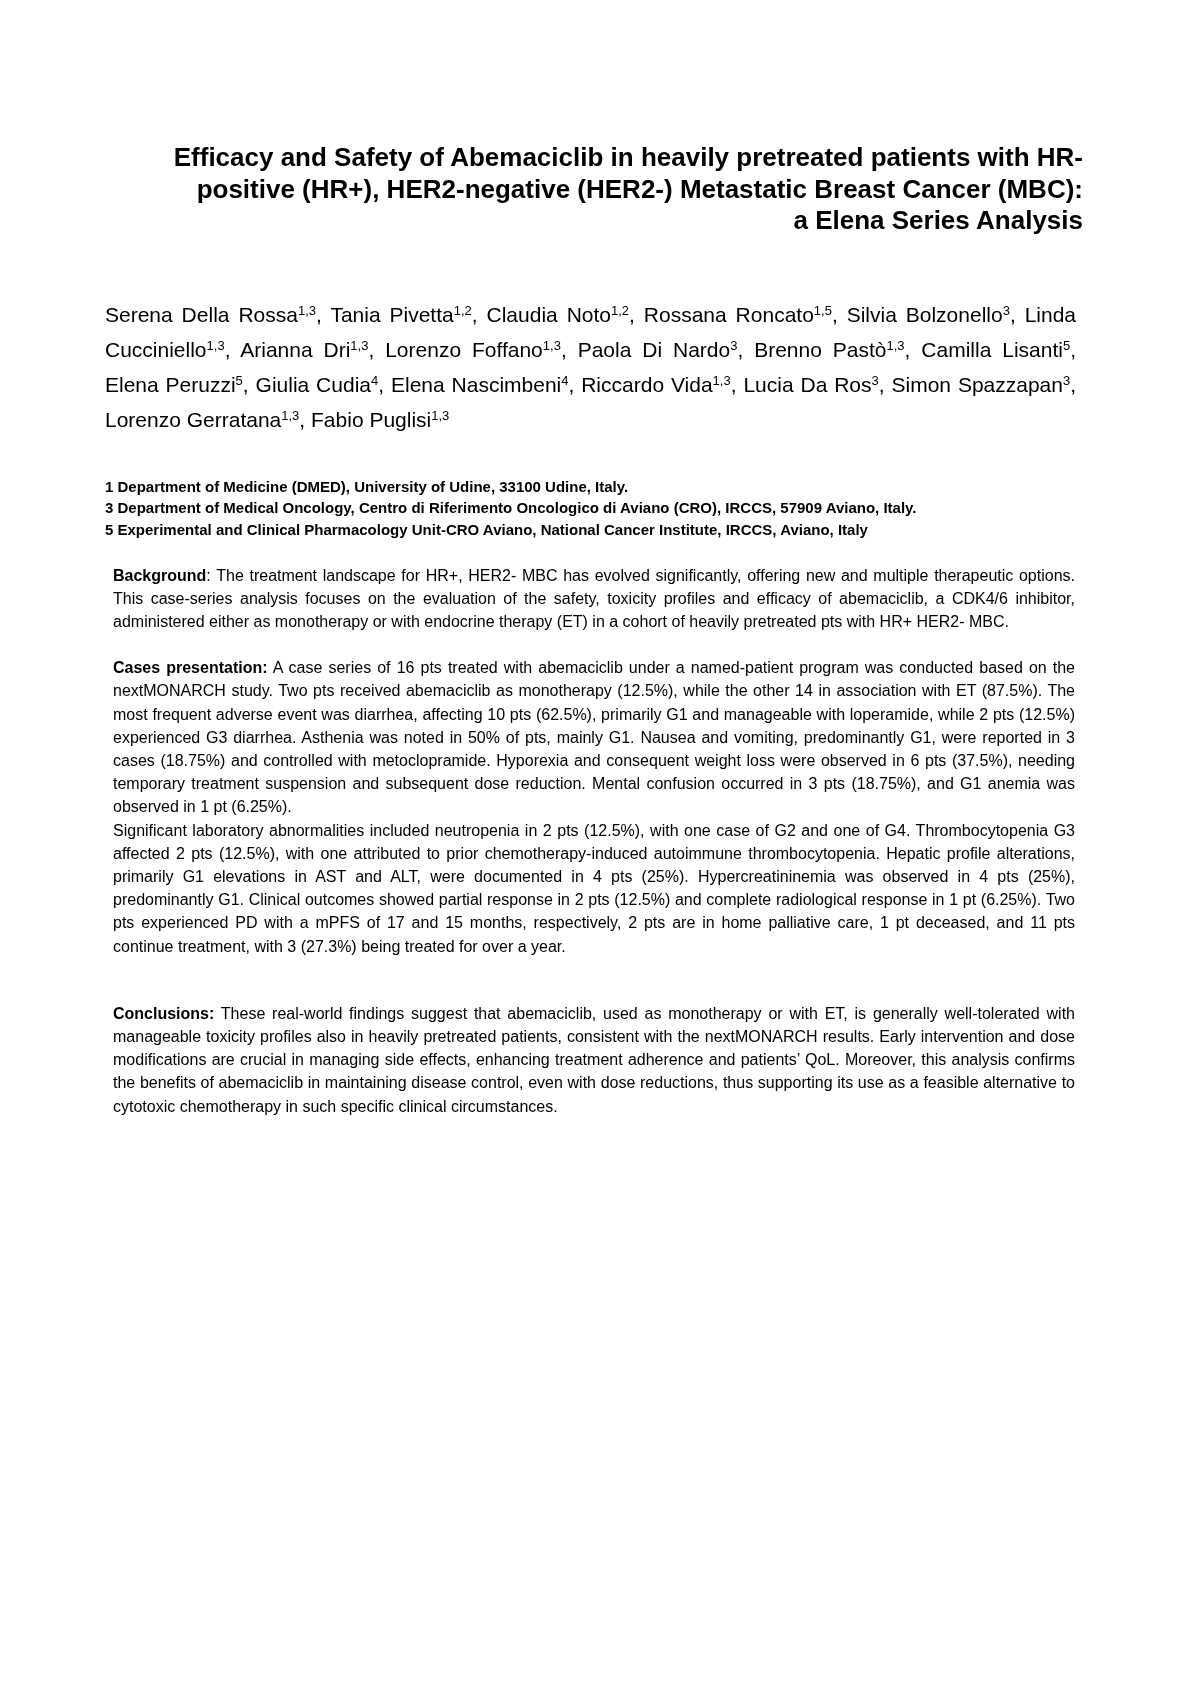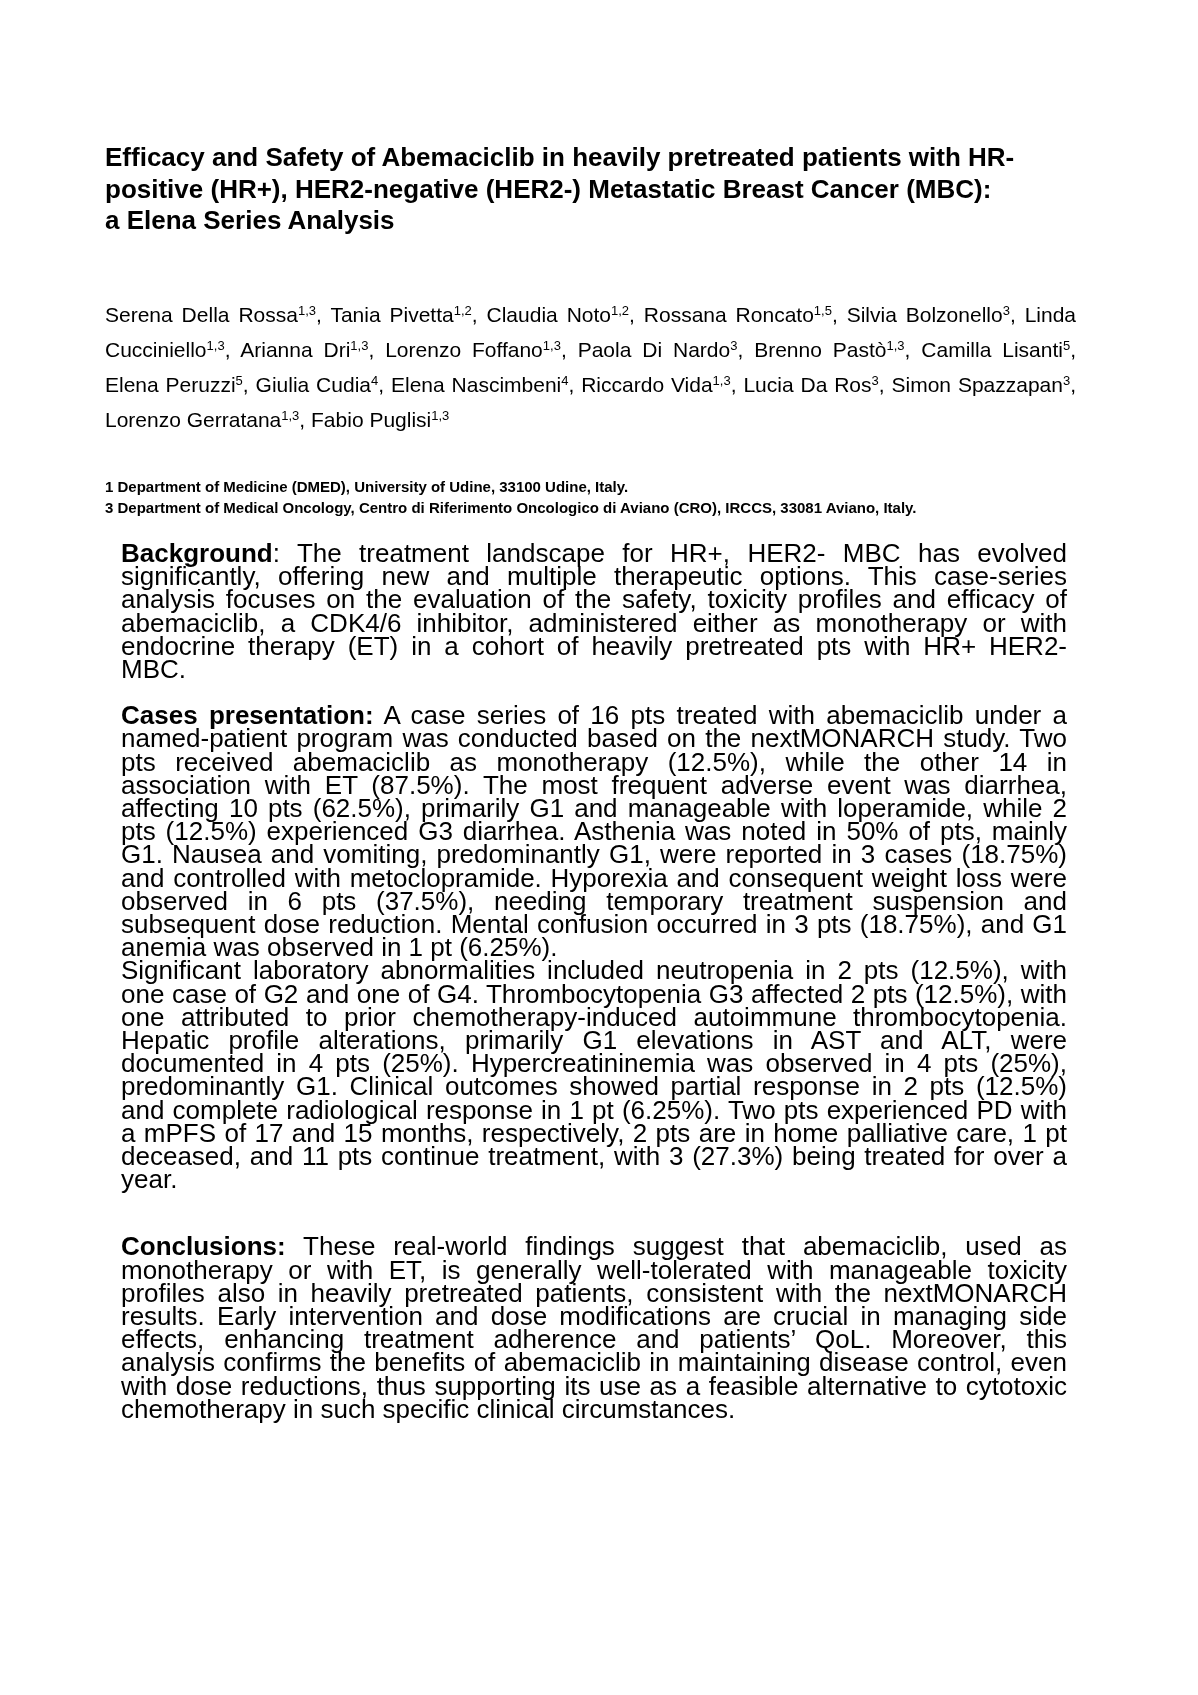--- a/index.html
+++ b/index.html
@@ -16,20 +16,21 @@
     color: #000000;
     font-family: "Liberation Sans", "DejaVu Sans", sans-serif;
     padding: 142px 115px 0 105px;
     overflow: hidden;
   }
   .title {
     margin: 0;
     font-size: 26px;
     line-height: 31.6px;
     font-weight: bold;
+    text-align: right;
   }
   .title-line { display: block; }
   .authors {
     margin: 60px 7px 0 0;
     font-size: 21px;
     line-height: 35px;
     text-align: justify;
   }
   .authors sup {
     font-size: 13px;
@@ -39,22 +40,22 @@
     vertical-align: baseline;
   }
   .affiliations {
     margin-top: 39px;
     font-size: 15px;
     line-height: 21.6px;
     text-align: left;
     font-weight: bold;
   }
   .para {
-    margin: 16px;
-    font-size: 26px;
+    margin: 8px;
+    font-size: 16px;
     line-height: 23.2px;
     text-align: justify;
   }
   .para b { font-weight: bold; }
   .para-background { margin-top: 23px; }
   .para-cases { margin-top: 23px; }
   .para-conclusions { margin-top: 44px; }
 </style>
 </head>
 <body>
@@ -64,21 +65,22 @@
   <h1 class="title">
     <span class="title-line">Efficacy and Safety of Abemaciclib in heavily pretreated patients with HR-</span>
     <span class="title-line">positive (HR+), HER2-negative (HER2-) Metastatic Breast Cancer (MBC):</span>
     <span class="title-line">a Elena Series Analysis</span>
   </h1>
 
   <p class="authors"><span><span>Serena Della Rossa</span><sup>1,3</sup></span>, <span><span>Tania Pivetta</span><sup>1,2</sup></span>, <span><span>Claudia Noto</span><sup>1,2</sup></span>, <span><span>Rossana Roncato</span><sup>1,5</sup></span>, <span><span>Silvia Bolzonello</span><sup>3</sup></span>, <span><span>Linda Cucciniello</span><sup>1,3</sup></span>, <span><span>Arianna Dri</span><sup>1,3</sup></span>, <span><span>Lorenzo Foffano</span><sup>1,3</sup></span>, <span><span>Paola Di Nardo</span><sup>3</sup></span>, <span><span>Brenno Pastò</span><sup>1,3</sup></span>, <span><span>Camilla Lisanti</span><sup>5</sup></span>, <span><span>Elena Peruzzi</span><sup>5</sup></span>, <span><span>Giulia Cudia</span><sup>4</sup></span>, <span><span>Elena Nascimbeni</span><sup>4</sup></span>, <span><span>Riccardo Vida</span><sup>1,3</sup></span>, <span><span>Lucia Da Ros</span><sup>3</sup></span>, <span><span>Simon Spazzapan</span><sup>3</sup></span>, <span><span>Lorenzo Gerratana</span><sup>1,3</sup></span>, <span><span>Fabio Puglisi</span><sup>1,3</sup></span></p>
 
   <div class="affiliations">
       <div>1 Department of Medicine (DMED), University of Udine, 33100 Udine, Italy.</div>
-      <div>3 Department of Medical Oncology, Centro di Riferimento Oncologico di Aviano (CRO), IRCCS, 33081 Aviano, Italy.</div>
+      <div>3 Department of Medical Oncology, Centro di Riferimento Oncologico di Aviano (CRO), IRCCS, 57909 Aviano, Italy.</div>
+      <div>5 Experimental and Clinical Pharmacology Unit-CRO Aviano, National Cancer Institute, IRCCS, Aviano, Italy</div>
     </div>
 
   <p class="para para-background"><b>Background</b><span>:</span> <span>The treatment landscape for HR+, HER2- MBC has evolved significantly, offering new and multiple therapeutic options. This case-series analysis focuses on the evaluation of the safety, toxicity profiles and efficacy of abemaciclib, a CDK4/6 inhibitor, administered either as monotherapy or with endocrine therapy (ET) in a cohort of heavily pretreated pts with HR+ HER2- MBC.</span></p>
 
   <p class="para para-cases"><b>Cases presentation:</b> <span>A case series of 16 pts treated with abemaciclib under a named-patient program was conducted based on the nextMONARCH study. Two pts received abemaciclib as monotherapy (12.5%), while the other 14 in association with ET (87.5%). The most frequent adverse event was diarrhea, affecting 10 pts (62.5%), primarily G1 and manageable with loperamide, while 2 pts (12.5%) experienced G3 diarrhea. Asthenia was noted in 50% of pts, mainly G1. Nausea and vomiting, predominantly G1, were reported in 3 cases (18.75%) and controlled with metoclopramide. Hyporexia and consequent weight loss were observed in 6 pts (37.5%), needing temporary treatment suspension and subsequent dose reduction. Mental confusion occurred in 3 pts (18.75%), and G1 anemia was observed in 1 pt (6.25%).</span><br><span>Significant laboratory abnormalities included neutropenia in 2 pts (12.5%), with one case of G2 and one of G4. Thrombocytopenia G3 affected 2 pts (12.5%), with one attributed to prior chemotherapy-induced autoimmune thrombocytopenia. Hepatic profile alterations, primarily G1 elevations in AST and ALT, were documented in 4 pts (25%). Hypercreatininemia was observed in 4 pts (25%), predominantly G1. Clinical outcomes showed partial response in 2 pts (12.5%) and complete radiological response in 1 pt (6.25%). Two pts experienced PD with a mPFS of 17 and 15 months, respectively, 2 pts are in home palliative care, 1 pt deceased, and 11 pts continue treatment, with 3 (27.3%) being treated for over a year.</span></p>
 
   <p class="para para-conclusions"><b>Conclusions:</b> <span>These real-world findings suggest that abemaciclib, used as monotherapy or with ET, is generally well-tolerated with manageable toxicity profiles also in heavily pretreated patients, consistent with the nextMONARCH results. Early intervention and dose modifications are crucial in managing side effects, enhancing treatment adherence and patients’ QoL. Moreover, this analysis confirms the benefits of abemaciclib in maintaining disease control, even with dose reductions, thus supporting its use as a feasible alternative to cytotoxic chemotherapy in such specific clinical circumstances.</span></p>
 
 </div>
 

